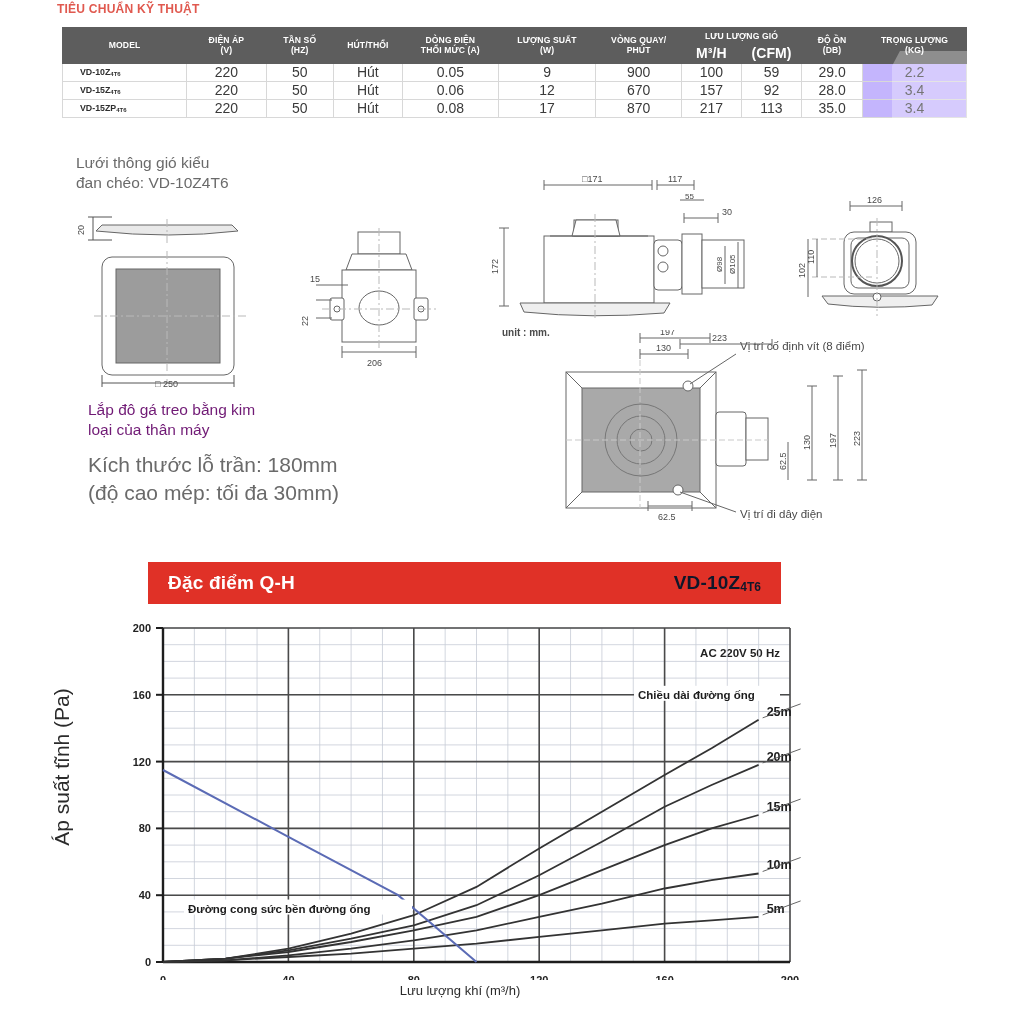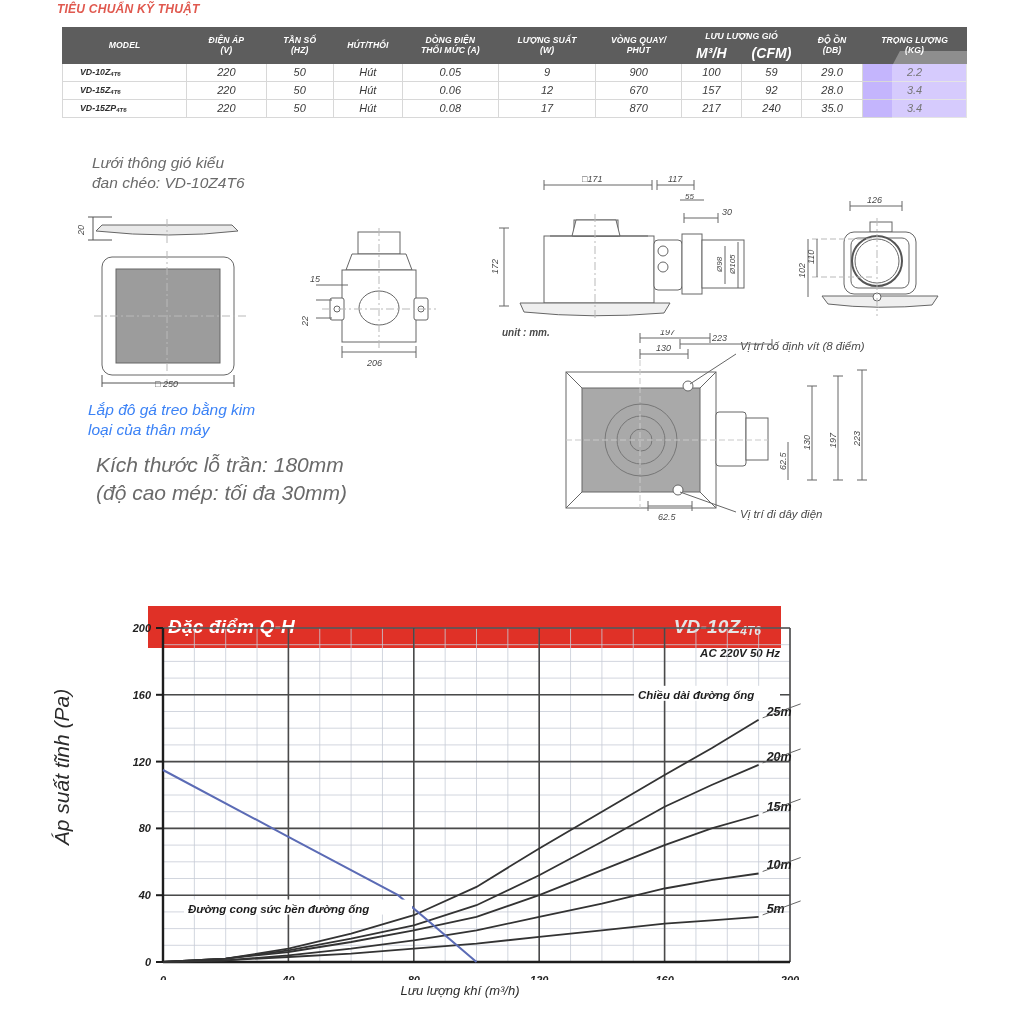--- a/index.html
+++ b/index.html
@@ -3,21 +3,21 @@
 <meta charset="utf-8">
 <style>
   * { box-sizing: border-box; }
   html, body {
     margin: 0; padding: 0;
     width: 1024px; height: 1024px;
     background: #ffffff;
     font-family: "Liberation Sans", sans-serif;
     overflow: hidden;
   }
-  #page { position: relative; width: 1024px; height: 1024px; background: #fff; font-style: italic; }
+  #page { position: relative; width: 1024px; height: 1024px; background: #fff; }
 
   
   .section-title {
     position: absolute; left: 57px; top: 1px;
     font-size: 13px; font-weight: bold; letter-spacing: .2px;
     color: #e0594f;
     font-family: "Liberation Sans", sans-serif;
     transform: scaleX(0.93); transform-origin: left center;
   }
 
@@ -38,59 +38,58 @@
     font-weight: bold;
     font-size: 8.6px;
     line-height: 1.25;
     border: 1px solid #5d5d5d;
     height: 17px;
     letter-spacing: .1px;
   }
   table.spec thead th.grp { height: 17px; }
   table.spec thead th.sub { height: 16px; font-size: 14px; }
   table.spec thead th.tall { height: 33px; }
-  table.spec tbody td { height: 18px; font-size: 11px; background:#fff; }
+  table.spec tbody td { height: 18px; font-size: 14px; background:#fff; }
   table.spec tbody td.model {
     text-align: left; padding-left: 17px; font-weight: bold; font-size: 8.8px; color:#2f2f2f;
   }
   table.spec tbody td.shaded { background: #c4b5fd; }
   .sub-sm { font-size: 6px; vertical-align: baseline; position: relative; top: 1px; letter-spacing:0; }
 
   
   .streak {
     position: absolute; left: 830px; top: 24px; width: 200px; height: 116px;
     overflow: hidden; pointer-events: none;
   }
   .streak::after{
     content:""; position:absolute; left:-30px; top:-40px; width:150px; height:260px;
     background: rgba(255,255,255,0.30);
     transform: rotate(28deg);
   }
 
   
   .txt { position: absolute; color: #6f6f6f; font-family: "Liberation Sans", sans-serif; }
-  .t-grille { left: 92px; top: 153px; font-size: 15.5px; line-height: 1.32; color:#6a6a6a; }
-  .t-mount  { left: 88px; top: 400px; font-size: 15.5px; line-height: 1.32; color:#3b82f6; }
-  .t-hole   { left: 88px; top: 451px; font-size: 21px; line-height: 1.33; color:#6a6a6a;margin-left:8px; }
+  .t-grille { left: 76px; top: 153px; font-size: 15.5px; line-height: 1.32; color:#6a6a6a; }
+  .t-mount  { left: 88px; top: 400px; font-size: 15.5px; line-height: 1.32; color:#701a75; }
+  .t-hole   { left: 88px; top: 451px; font-size: 21px; line-height: 1.33; color:#6a6a6a; }
 
   
   .draw { position: absolute; }
   svg text { font-family: "Liberation Sans", sans-serif; fill: #4a4a4a; }
 
   
   .chart-block { position: absolute; left: 0px; top: 540px; width: 1024px; height: 484px; }
   .chart-banner {
     position: absolute; left: 148px; top: 22px; width: 633px; height: 42px;
     background: #e03127;
     display: flex; align-items: center; justify-content: space-between;
     padding: 14px 20px;
-    margin-top: 44px;
   }
   .banner-left { color:#fff; font-size: 19px; font-weight: bold; letter-spacing:.2px; }
-  .banner-right { color:#e5e5e5; font-size: 19px; font-weight: bold; letter-spacing:.2px; }
+  .banner-right { color:#0f172a; font-size: 19px; font-weight: bold; letter-spacing:.2px; }
   .banner-right .sub-sm { font-size: 12px; top: 2px; }
   .ac-note {
     position: absolute; left: 650px; top: 70px; width: 130px; text-align: right;
     font-size: 11.5px; font-weight: bold; color: #222; margin-top: 37px;
   }
   .ylabel {
     position: absolute; left: -48px; top: 215px; width: 220px; text-align:center;
     font-size: 21px; color:#2b2b2b;
     transform: rotate(-90deg); transform-origin: center center;
   }
@@ -180,21 +179,21 @@
           </tr>
           <tr>
             <td class="model"><span>VD-15ZP</span><span class="sub-sm">4T6</span></td>
             <td>220</td>
             <td>50</td>
             <td>Hút</td>
             <td>0.08</td>
             <td>17</td>
             <td>870</td>
             <td>217</td>
-            <td>240</td>
+            <td>113</td>
             <td>35.0</td>
             <td class="shaded">3.4</td>
           </tr>
         </tbody>
     </table>
     <div class="streak"></div>
   </div>
 
   <div class="txt t-grille">
     <div>Lưới thông gió kiểu</div>

